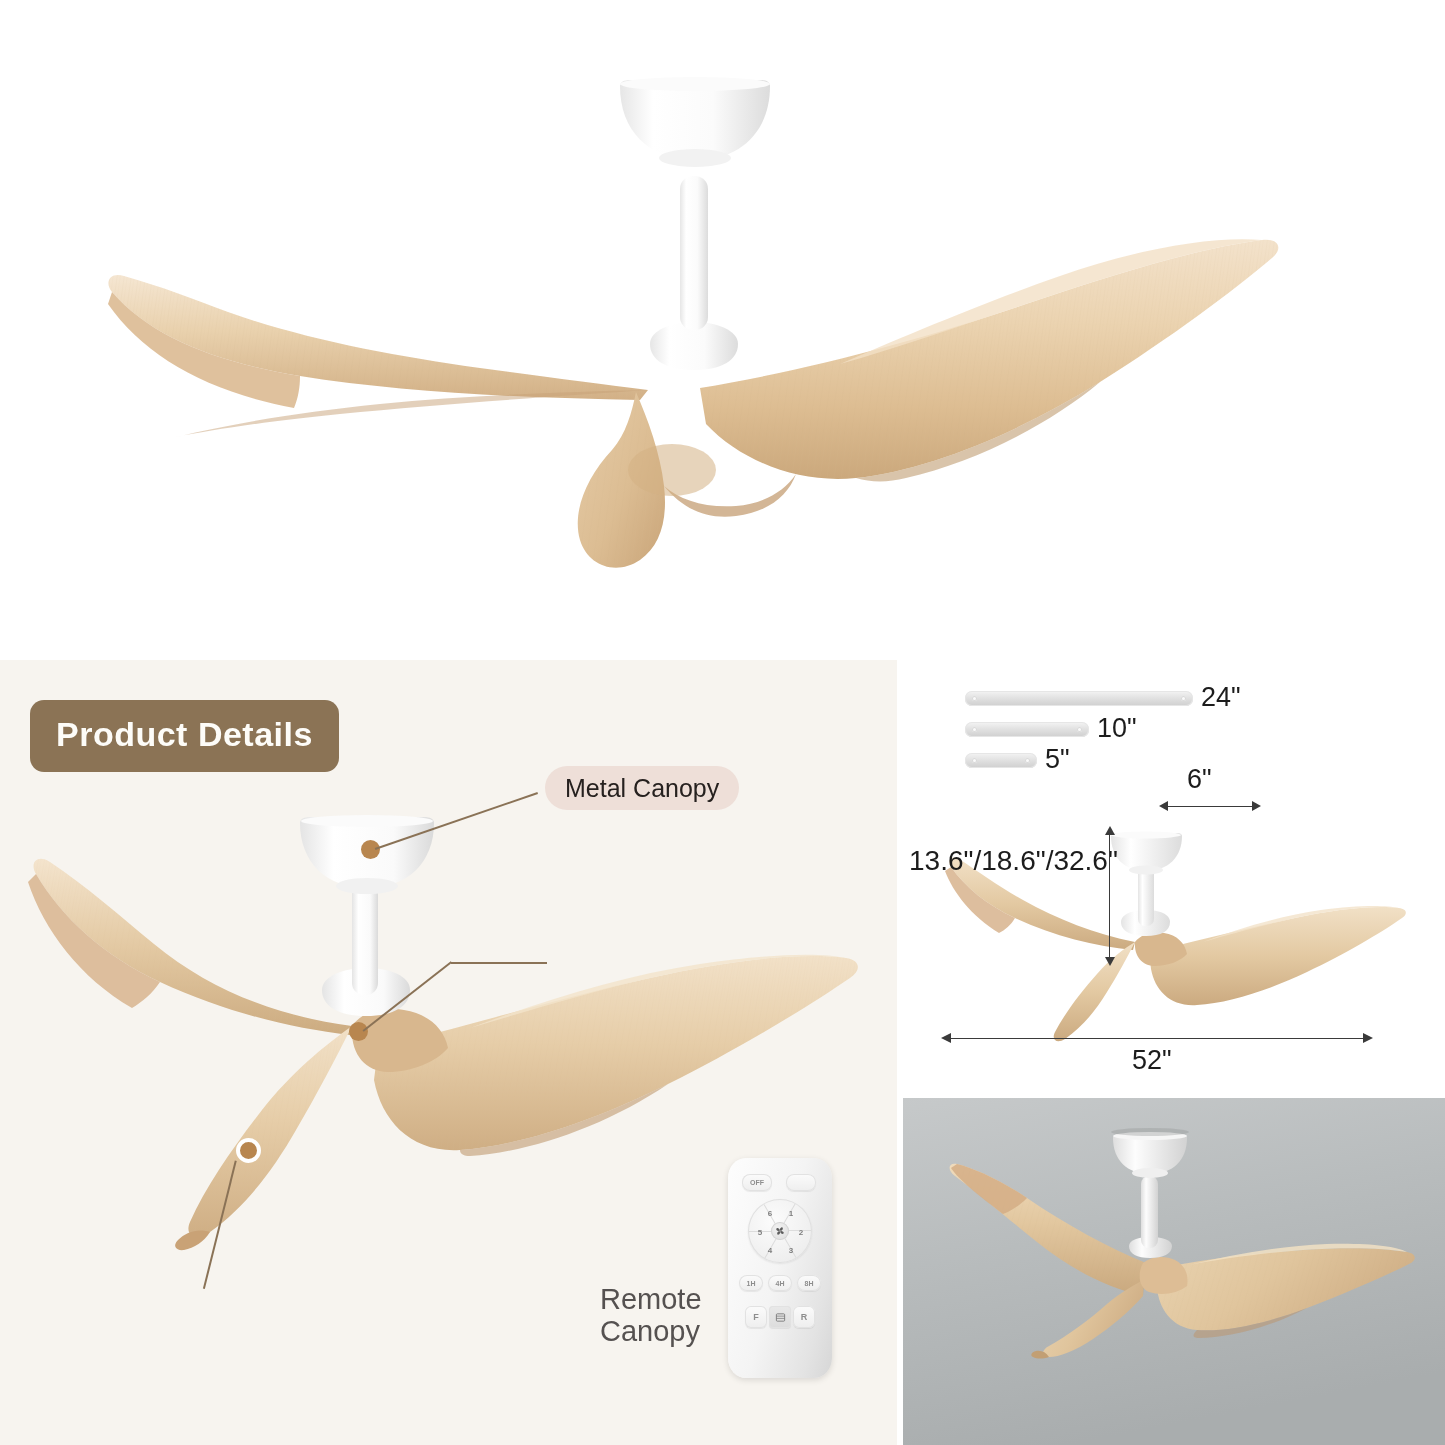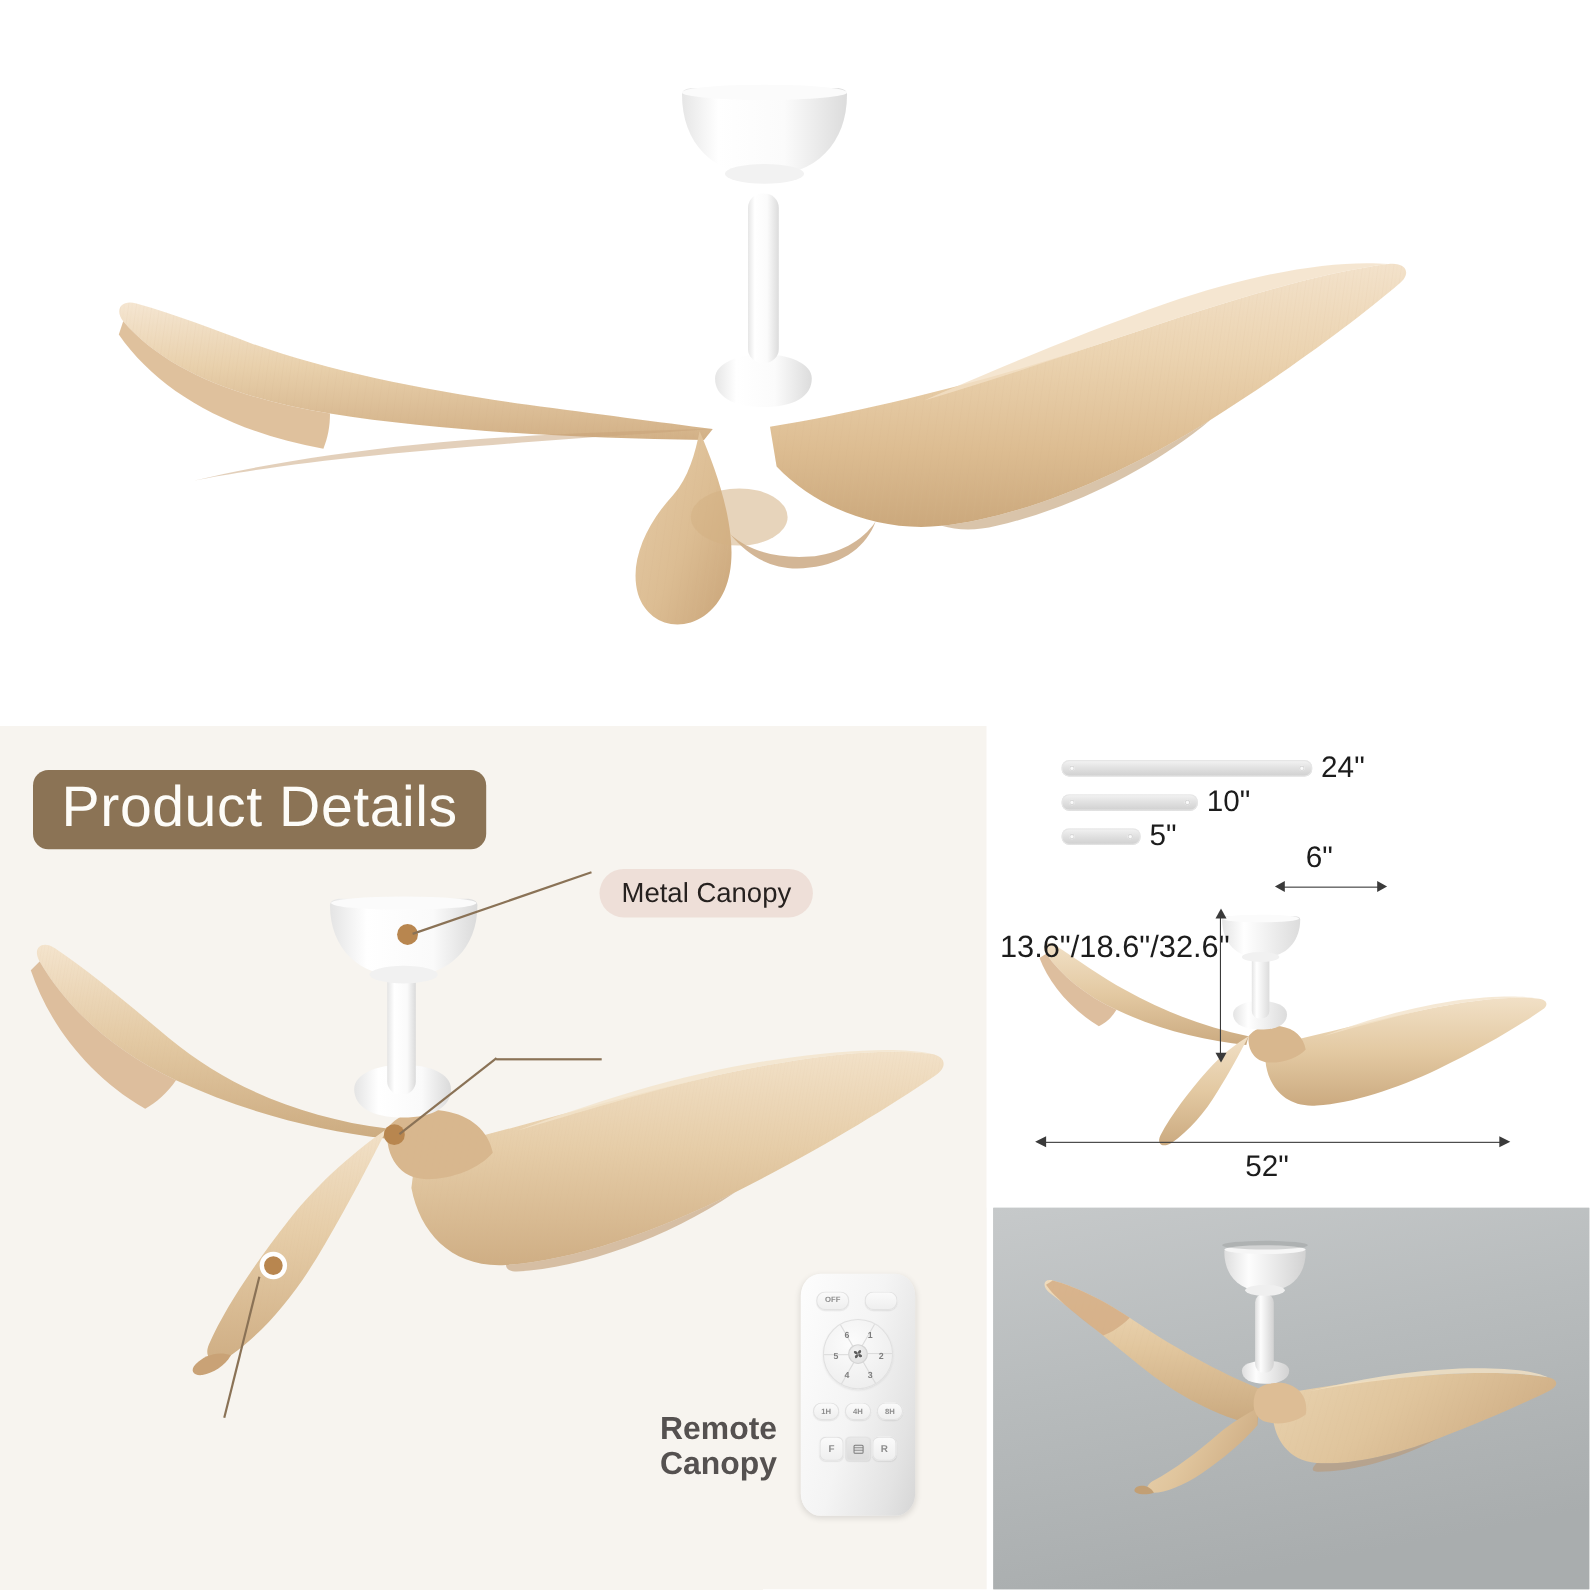--- a/index.html
+++ b/index.html
@@ -21,21 +21,21 @@
   #photo{left:903px;top:1098px;width:542px;height:347px;background:#b9bcbd;}
 
   
   .fan{position:absolute;left:0;top:0;width:100%;height:100%;}
   .fan svg{width:100%;height:100%;display:block;overflow:visible;}
 
   
   #banner{position:absolute;left:30px;top:40px;height:72px;
     background:#8b7355;border-radius:14px;display:flex;align-items:center;
     padding:0 26px 4px 26px;box-sizing:border-box;}
-  #banner .btxt{color:#fdfcf8;font-size:52px;font-weight:400;letter-spacing:.5px;
+  #banner .btxt{color:#fdfcf8;font-size:34px;font-weight:700;letter-spacing:.5px;
     line-height:1;white-space:nowrap;}
 
   
   .pill{position:absolute;background:#eedfd8;border-radius:22px;
     height:44px;display:flex;align-items:center;padding:0 20px;box-sizing:border-box;
     color:#26211f;font-size:25px;white-space:nowrap;}
   .dot{position:absolute;width:19px;height:19px;border-radius:50%;
     background:#b8864f;}
   .dot.ring{width:25px;height:25px;border:4px solid #fff;box-sizing:border-box;
     background:#b8864f;}
@@ -54,21 +54,21 @@
     background:radial-gradient(circle at 40% 35%,#fcfcfc,#e9e9e9);
     box-shadow:inset 0 0 0 1px #e0e0e0,0 1px 2px rgba(0,0,0,.08);}
   #dialHub{position:absolute;left:23px;top:23px;width:18px;height:18px;border-radius:50%;
     background:radial-gradient(circle at 40% 35%,#f2f2f2,#dcdcdc);
     box-shadow:inset 0 0 0 1px #d4d4d4;display:flex;align-items:center;justify-content:center;}
   .dnum{position:absolute;font-size:8px;font-weight:700;color:#7e7e7e;
     width:10px;text-align:center;}
   .spoke{position:absolute;left:32px;top:32px;width:1px;height:31px;
     background:#dcdcdc;transform-origin:0 0;}
   #remoteLabel{position:absolute;left:600px;top:1283px;
-    font-size:29px;font-weight:700;color:#555150;line-height:1.12;}
+    font-size:29px;font-weight:400;color:#555150;line-height:1.12;}
 
   
   .rod{position:absolute;height:15px;border-radius:7px;
     background:linear-gradient(180deg,#f4f4f4 0%,#e2e2e2 45%,#cfcfcf 100%);
     box-shadow:inset 0 0 0 1px #e6e6e6;}
   .rod i{position:absolute;top:5px;width:5px;height:5px;border-radius:50%;
     background:#fafafa;box-shadow:inset 0 0 0 1px #d8d8d8;}
   .rodlab{position:absolute;font-size:27px;color:#1c1c1c;}
 
   
@@ -231,21 +231,21 @@
 
       <path d="M300 163 C 300 159 304 157 310 157 L 424 157 C 430 157 434 159 434 163
                C 434 202 408 228 367 228 C 326 228 300 202 300 163 Z" fill="url(#dWhite)"></path>
       <ellipse cx="367" cy="226" rx="31" ry="8" fill="#f1f1f1"></ellipse>
       <ellipse cx="367" cy="161" rx="66" ry="6" fill="#fbfbfb"></ellipse>
     </svg>
   </div>
 
   <div class="dot" style="left:361px;top:180px;"></div>
   <div class="lead" style="left:375px;top:188px;width:172px;transform:rotate(-19deg);"></div>
-  <div class="pill" style="left:545px;top:130px;justify-content:flex-end;">
+  <div class="pill" style="left:545px;top:106px;justify-content:flex-end;">
     <span>Metal Canopy</span>
   </div>
 
   <div class="dot" style="left:349px;top:362px;"></div>
   <div class="lead" style="left:363px;top:370px;width:112px;transform:rotate(-38deg);"></div>
   <div class="lead" style="left:451px;top:302px;width:96px;"></div>
 
   <div class="dot ring" style="left:236px;top:478px;"></div>
   <div class="lead" style="left:236px;top:500px;width:132px;transform:rotate(104deg);"></div>
 </div>

